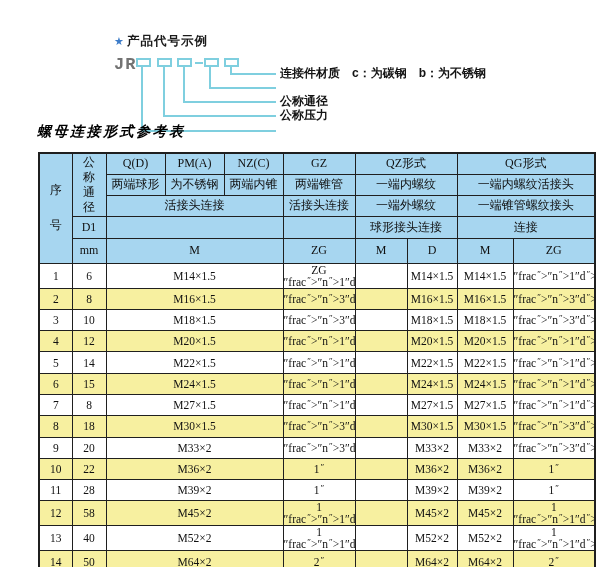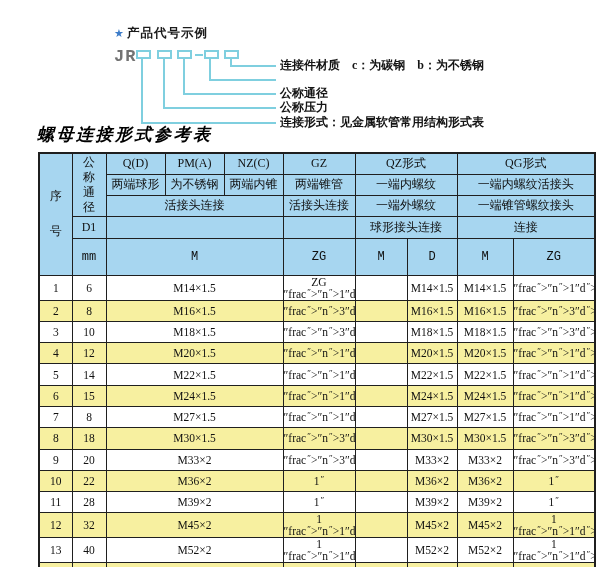--- a/index.html
+++ b/index.html
@@ -1,46 +1,46 @@
 <!DOCTYPE html>
 <html><head>
 <meta charset="utf-8">
 <style>
   html,body{margin:0;padding:0;background:#ffffff;}
   .page{position:relative;width:600px;height:567px;background:#ffffff;overflow:hidden;
         font-family:"Liberation Serif","DejaVu Serif",serif;color:#111;}
 
   
-  .diagram{position:absolute;left:0;top:4px;width:504px;height:150px;}
+  .diagram{position:absolute;left:0;top:12px;width:504px;height:150px;}
   .d-title{position:absolute;left:114px;top:21px;font-family:"Liberation Sans","DejaVu Sans",sans-serif;
            font-size:12.5px;font-weight:bold;color:#1b1b1b;letter-spacing:1px;}
   .d-title .star{color:#3d7cc9;font-size:11px;margin-right:2px;}
   .jr{position:absolute;left:114px;top:43px;font-family:Liberation Mono, monospace;
       font-size:17px;font-weight:bold;color:#737373;letter-spacing:1px;}
   .cbox{position:absolute;top:46px;width:15px;height:9px;border:2px solid #7fcfdf;
         box-sizing:border-box;background:#fff;}
   .cdash{position:absolute;top:50px;width:8px;height:2px;background:#7fcfdf;}
   .vline{position:absolute;width:2px;background:#7fcfdf;}
   .hline{position:absolute;height:2px;background:#7fcfdf;}
-  .dlabel{position:absolute;left:280px;font-family:Liberation Serif, serif;
+  .dlabel{position:absolute;left:280px;font-family:Liberation Sans, sans-serif;
           font-size:12px;font-weight:bold;color:#141414;line-height:13px;white-space:nowrap;}
 
   
-  .t-title{position:absolute;left:37px;top:123px;margin:0;font-size:17px;font-weight:bold;
+  .t-title{position:absolute;left:37px;top:123px;margin:0;font-size:14px;font-weight:bold;
            font-style:italic;letter-spacing:2.5px;color:#000;
            font-family:"Liberation Serif","DejaVu Serif",serif;}
 
   
   table.ref{position:absolute;left:38px;top:152px;width:557px;border-collapse:collapse;
             table-layout:fixed;font-size:12px;}
   table.ref th,table.ref td{border:1px solid #1f1f1f;padding:0;text-align:center;
             vertical-align:middle;font-weight:normal;overflow:hidden;}
   table.ref{border:2px solid #1f1f1f;}
   thead th{background:#a7d6f0;font-size:12px;color:#101010;}
-  tr.hr1{height:21px;} tr.hr2{height:21px;} tr.hr3{height:21px;} tr.hr4{height:22px;} tr.hr5{height:37px;font-family:Liberation Mono, monospace;}
+  tr.hr1{height:21px;} tr.hr2{height:21px;} tr.hr3{height:21px;} tr.hr4{height:22px;} tr.hr5{height:25px;}
   tbody td{height:20.3px;background:#ffffff;font-size:11.5px;}
   tbody tr.alt td{background:#f7f0a0;}
   .vstack{display:inline-block;width:1em;word-break:break-all;line-height:1.25;font-size:12px;}
   .vstack.gap{line-height:2.9;}
   .inch{font-size:9px;vertical-align:top;line-height:1;margin-left:1px;}
 </style>
 </head>
 <body>
 
 <div class="page">
@@ -65,21 +65,20 @@
     <div class="vline" style="left:183px;top:54px;height:37px;"></div>
     <div class="hline" style="left:183px;top:89px;width:93px;"></div>
     <div class="vline" style="left:163px;top:54px;height:51px;"></div>
     <div class="hline" style="left:163px;top:103px;width:113px;"></div>
     <div class="vline" style="left:141px;top:54px;height:66px;"></div>
     <div class="hline" style="left:141px;top:118px;width:135px;"></div>
 
     <div class="dlabel" style="top:55px;">连接件材质　c：为碳钢　b：为不锈钢</div>
     <div class="dlabel" style="top:83px;">公称通径</div>
     <div class="dlabel" style="top:97px;">公称压力</div>
-    <div class="dlabel" style="top:111.5px;">连接形式：见金属软管常用结构形式表</div>
   </div>
 
   <h1 class="t-title">螺母连接形式参考表</h1>
 
   <table class="ref">
     <colgroup>
       <col style="width:33px">
         <col style="width:34px">
       <col style="width:59px">
         <col style="width:59px">
@@ -238,21 +237,21 @@
           <td>28</td>
           <td colspan="3">M39×2</td>
           <td>1<span class="inch">″</span></td>
           <td></td>
           <td>M39×2</td>
           <td>M39×2</td>
           <td>1<span class="inch">″</span></td>
         </tr>
         <tr class="alt">
           <td>12</td>
-          <td>32</td>
+          <td>58</td>
           <td colspan="3">M45×2</td>
           <td>1 <span class="&lt;span">″</span>frac<span class="inch">″</span>&gt;<span class="&lt;span">″</span>n<span class="inch">″</span>&gt;1<span class="&lt;span">″</span>d&gt;4</td>
           <td></td>
           <td>M45×2</td>
           <td>M45×2</td>
           <td>1 <span class="&lt;span">″</span>frac<span class="inch">″</span>&gt;<span class="&lt;span">″</span>n<span class="inch">″</span>&gt;1<span class="&lt;span">″</span>d<span class="inch">″</span>&gt;4</td>
         </tr>
         <tr>
           <td>13</td>
           <td>40</td>

